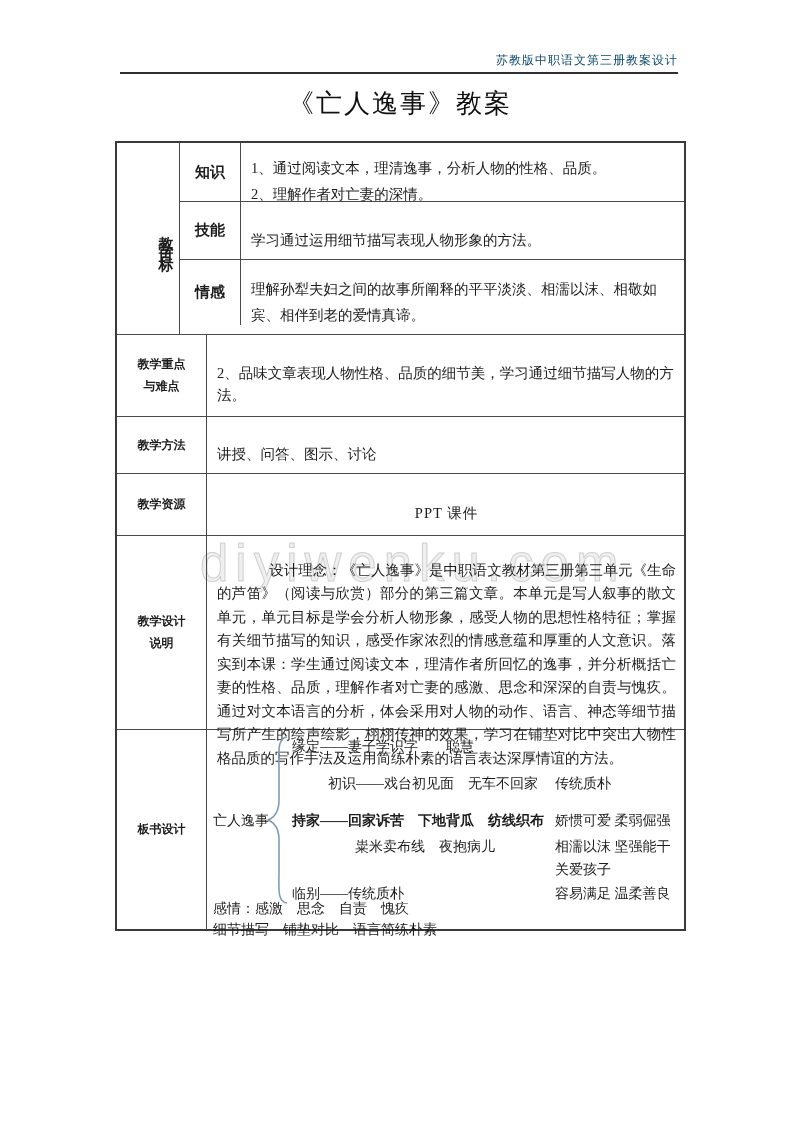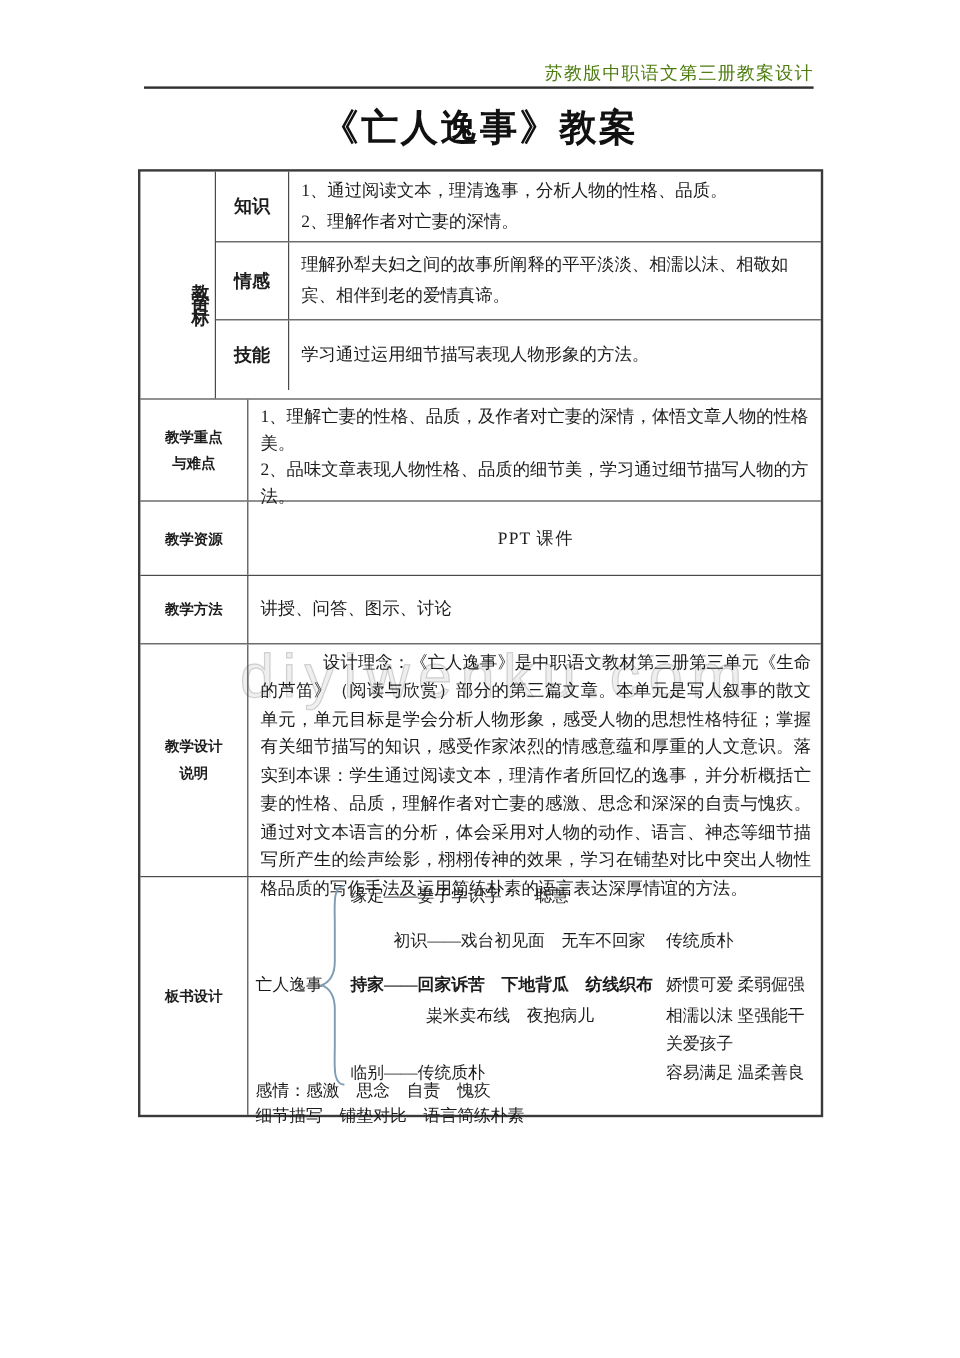--- a/index.html
+++ b/index.html
@@ -24,37 +24,37 @@
     text-shadow: 0 0 1px rgba(190,190,190,0.25);
     z-index: 0;
     pointer-events: none;
     white-space: nowrap;
   }
 
   
   .header-note {
     position: absolute;
     top: 52px; right: 122px;
-    font-size: 15px;
+    font-size: 12px;
     letter-spacing: 1px;
-    color: #4d7c0f;
+    color: #0c4a6e;
   }
   .header-rule {
     position: absolute;
     top: 72px; left: 120px; width: 558px; height: 2px;
     background: #2f2f2f;
   }
 
   
   .doc-title {
     position: absolute;
     top: 86px; left: 0; width: 800px;
     text-align: center;
-    font-size: 31px;
-    font-weight: bold;
+    font-size: 26px;
+    font-weight: normal;
     letter-spacing: 2px;
     color: #111;
   }
 
   
   .doc-table {
     position: absolute;
     left: 115px; top: 141px;
     width: 571px; height: 790px;
     border: 2px solid #3a3a3a;
@@ -76,20 +76,21 @@
     white-space: pre-line;
     flex-shrink: 0;
     line-height: 22px;
   }
   .content-cell {
     flex: 1;
     padding: 4px 8px 4px 10px;
     line-height: 26px;
     display: flex; flex-direction: column; justify-content: center;
     white-space: pre-line;
+    margin-top: 18px;
   }
 
   
   .goals-block { height: 198px; padding-left: 35px; }
   .goal-label-cell {
     width: 28px; flex-shrink: 0;
     border-right: 1px solid #4a4a4a;
     display: flex; align-items: center; justify-content: center;
     font-weight: bold; font-size: 15px;
   }
@@ -162,48 +163,47 @@
   <div class="trow goals-block">
     <div class="goal-label-cell">
       <span>教学目标</span>
     </div>
     <div class="goal-rows">
       <div class="goal-row row-knowledge">
         <div class="goal-sub-label">知识</div>
         <div class="content-cell">1、通过阅读文本，理清逸事，分析人物的性格、品质。
 2、理解作者对亡妻的深情。</div>
       </div>
+      <div class="goal-row row-skill">
+        <div class="goal-sub-label">技能</div>
+        <div class="content-cell">学习通过运用细节描写表现人物形象的方法。</div>
+      </div>
       <div class="goal-row row-emotion">
         <div class="goal-sub-label">情感</div>
         <div class="content-cell">理解孙犁夫妇之间的故事所阐释的平平淡淡、相濡以沫、相敬如宾、相伴到老的爱情真谛。</div>
       </div>
-      <div class="goal-row row-skill">
-        <div class="goal-sub-label">技能</div>
-        <div class="content-cell">学习通过运用细节描写表现人物形象的方法。</div>
-      </div>
     </div>
   </div>
 
   <div class="trow row-keypoints">
     <div class="label-cell">教学重点
 与难点</div>
     <div class="content-cell">
-      <div>1、理解亡妻的性格、品质，及作者对亡妻的深情，体悟文章人物的性格美。</div>
       <div>2、品味文章表现人物性格、品质的细节美，学习通过细节描写人物的方法。</div>
     </div>
+  </div>
+
+  <div class="trow row-methods">
+    <div class="label-cell">教学方法</div>
+    <div class="content-cell">讲授、问答、图示、讨论</div>
   </div>
 
   <div class="trow row-resources">
     <div class="label-cell">教学资源</div>
     <div class="content-cell">PPT 课件</div>
-  </div>
-
-  <div class="trow row-methods">
-    <div class="label-cell">教学方法</div>
-    <div class="content-cell">讲授、问答、图示、讨论</div>
   </div>
 
   <div class="trow row-design">
     <div class="label-cell">教学设计
 说明</div>
     <div class="content-cell">设计理念：《亡人逸事》是中职语文教材第三册第三单元《生命的芦笛》（阅读与欣赏）部分的第三篇文章。本单元是写人叙事的散文单元，单元目标是学会分析人物形象，感受人物的思想性格特征；掌握有关细节描写的知识，感受作家浓烈的情感意蕴和厚重的人文意识。落实到本课：学生通过阅读文本，理清作者所回忆的逸事，并分析概括亡妻的性格、品质，理解作者对亡妻的感激、思念和深深的自责与愧疚。通过对文本语言的分析，体会采用对人物的动作、语言、神态等细节描写所产生的绘声绘影，栩栩传神的效果，学习在铺垫对比中突出人物性格品质的写作手法及运用简练朴素的语言表达深厚情谊的方法。</div>
   </div>
 
   <div class="trow row-board">
     <div class="label-cell">板书设计</div>

